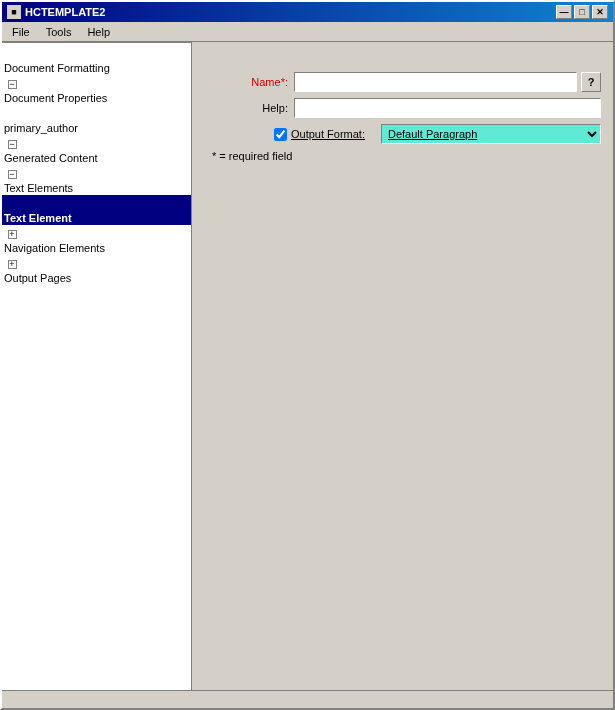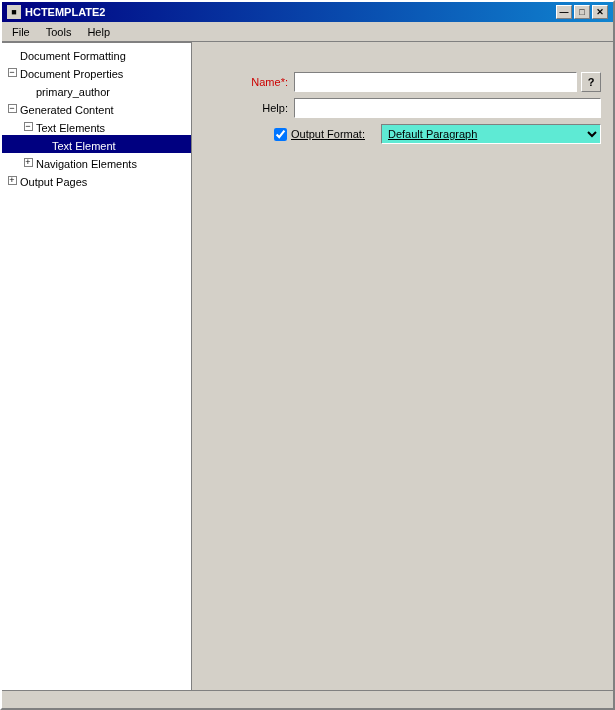--- a/index.html
+++ b/index.html
@@ -108,31 +108,33 @@
       background: #ffffff;
       border-right: 1px solid #808080;
       border-top: 1px solid #808080;
       overflow: auto;
       flex-shrink: 0;
       padding: 2px 0;
     }
 
     .tree-item {
       display: flex;
-      align-items: flex-end;
+      align-items: flex-start;
       padding: 1px 2px;
       cursor: pointer;
       user-select: none;
       font-size: 11px;
       white-space: nowrap;
+      flex-direction: column;
     }
 
     .tree-item.selected {
       background: #000080;
       color: white;
+      font-weight: bold;
     }
 
     .tree-expander {
       width: 16px;
       height: 16px;
       display: inline-flex;
       align-items: center;
       justify-content: center;
       font-size: 9px;
       flex-shrink: 0;
@@ -383,20 +385,21 @@
           <input type="checkbox" class="form-checkbox" checked="" style="">
           <span class="checkbox-label">Output Format:</span>
           <select class="form-select">
             <option>Default Paragraph</option>
             <option>Heading 1</option>
             <option>Heading 2</option>
             <option>Preformatted</option>
           </select>
         </div>
 
+        <div class="required-note">* = required field</div>
 
       </div>
     </div>
 
   </div>
 
   <div class="status-bar">
   </div>
 </div>
 

